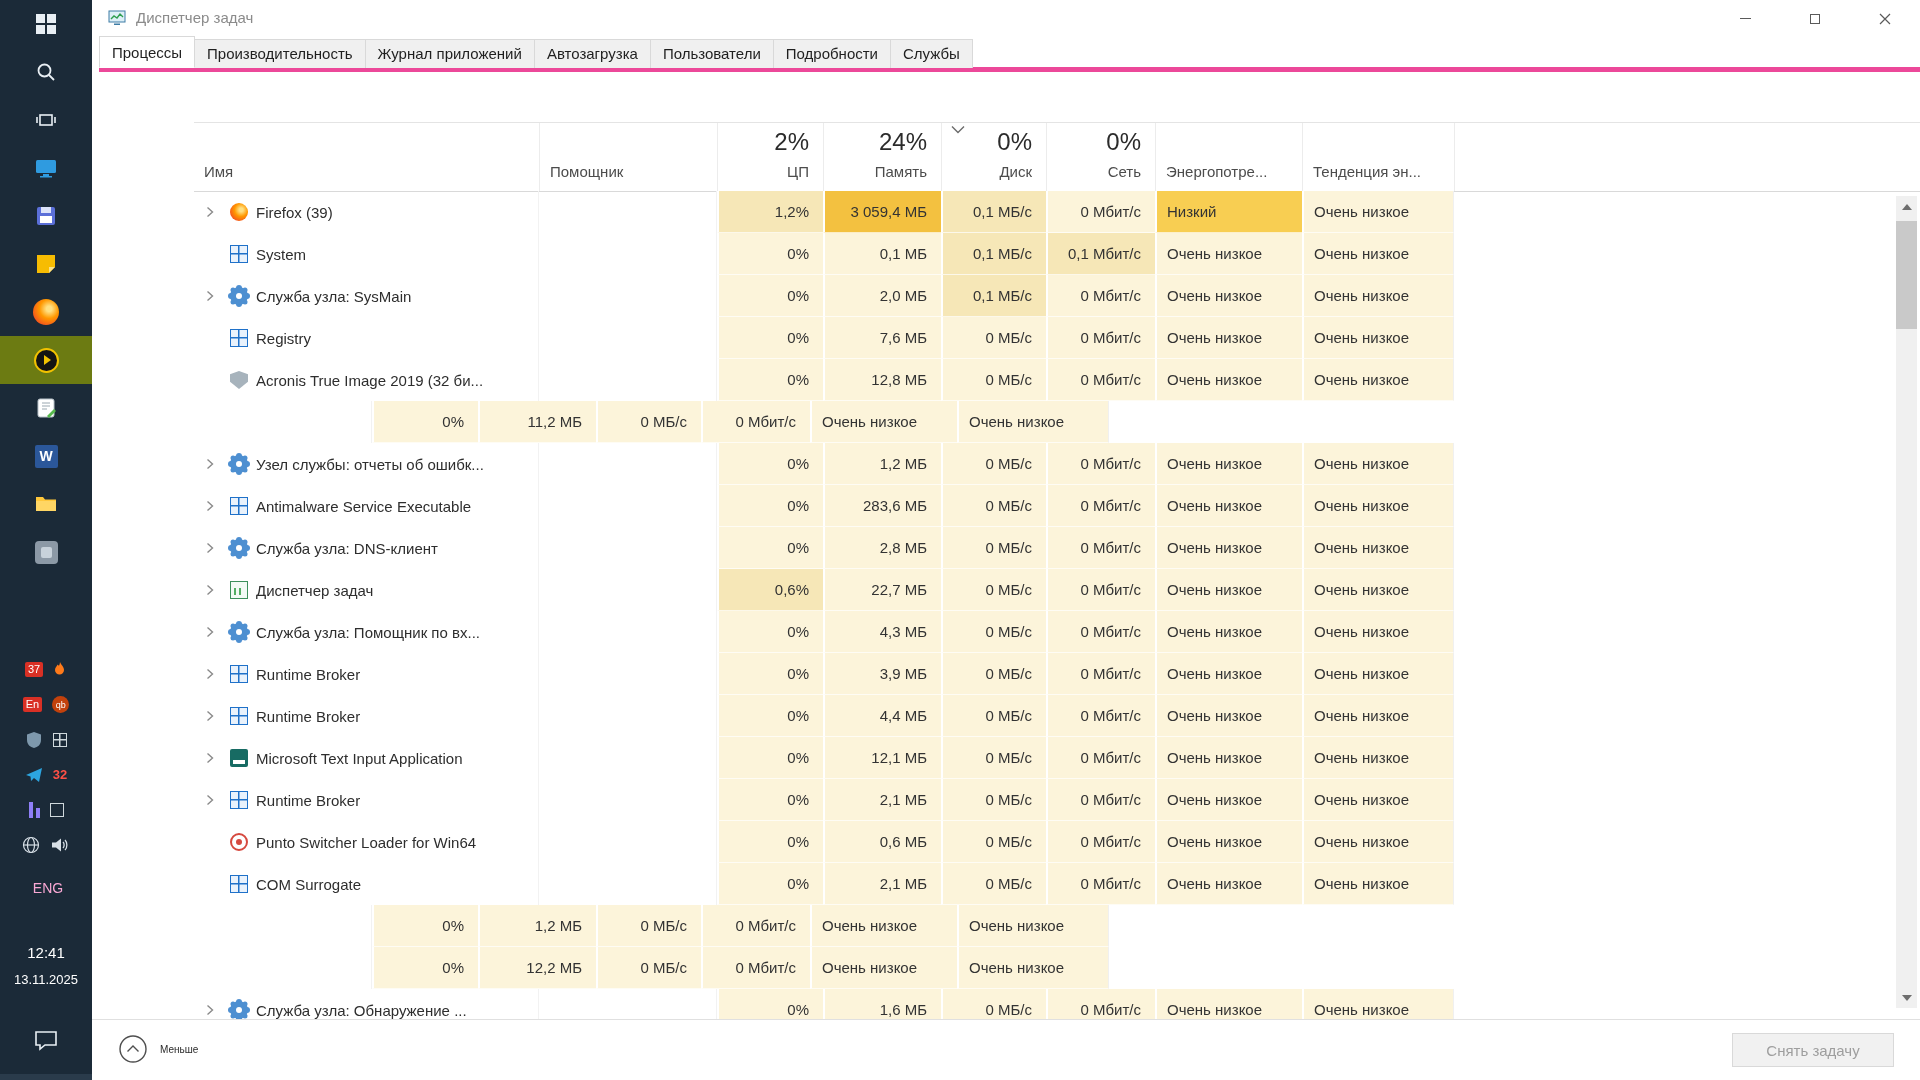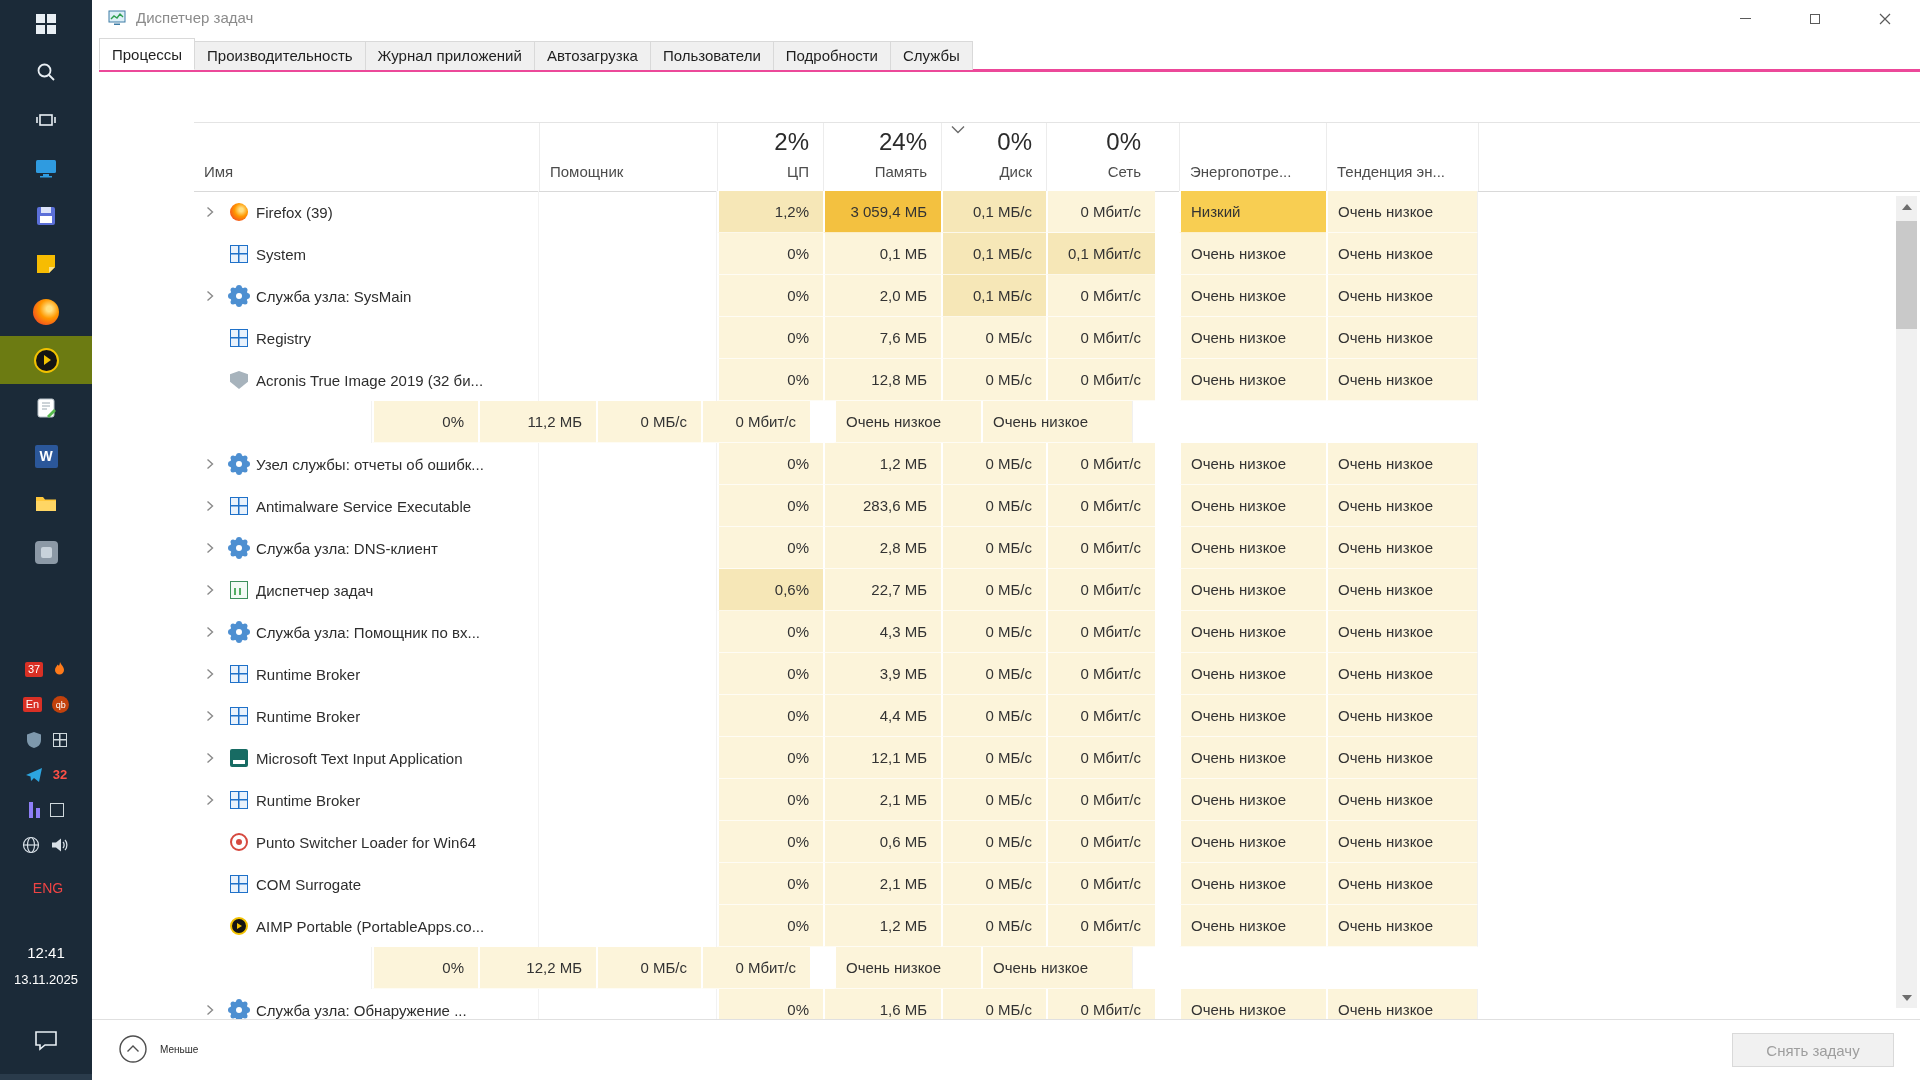--- a/index.html
+++ b/index.html
@@ -26,58 +26,58 @@
   .badge{background:#D93025;color:#fff;font-size:11px;line-height:15px;padding:0 3px;border-radius:2px;min-width:12px;text-align:center;}
   .badge-num{color:#FF5046;font-size:13px;font-weight:bold;}
   .qb-circle{width:17px;height:17px;border-radius:50%;background:#c2410c;color:#fff;font-size:9px;display:flex;align-items:center;justify-content:center;}
   .grid16{width:14px;height:14px;box-sizing:border-box;border:1.5px solid #CFD8DC;background:
     linear-gradient(#CFD8DC,#CFD8DC) 50% 0/1.5px 100% no-repeat,
     linear-gradient(#CFD8DC,#CFD8DC) 0 50%/100% 1.5px no-repeat;}
   .bars{display:flex;gap:3px;align-items:flex-end;height:16px;}
   .bars span{width:4px;background:#8F7FF7;display:block;}
   .bars span:nth-child(1){height:16px;} .bars span:nth-child(2){height:10px;}
   .sq-outline{width:14px;height:14px;border:1.5px solid #CFD8DC;box-sizing:border-box;}
-  .tb-lang{position:absolute;top:880px;width:96px;text-align:center;font-size:14px;color:#ef4444;}
+  .tb-lang{position:absolute;top:880px;width:96px;text-align:center;font-size:14px;color:#f9a8d4;}
   .tb-time{position:absolute;top:944px;width:92px;text-align:center;font-size:15px;color:#fff;}
   .tb-date{position:absolute;top:972px;width:92px;text-align:center;font-size:13px;color:#fff;}
   .tb-notif{position:absolute;top:1016px;width:92px;height:48px;display:flex;align-items:center;justify-content:center;}
   .tb-showdesk{position:absolute;bottom:0;left:0;width:92px;height:6px;background:#2A3B4B;}
 
   
   .window{position:absolute;left:92px;top:0;right:0;bottom:0;background:#fff;}
   .titlebar{height:37px;position:relative;background:#fff;}
   .title-icon{position:absolute;left:16px;top:10px;}
   .title-text{position:absolute;left:44px;top:9px;font-size:15px;color:#8B8B8B;white-space:nowrap;}
   .win-controls{position:absolute;right:0;top:0;display:flex;height:37px;}
   .wc{width:70px;height:37px;display:flex;align-items:center;justify-content:center;background:#fff;}
   .wc-min i{display:block;width:11px;height:1px;background:#5A5A5A;}
   .wc-max i{display:block;width:10px;height:10px;border:1px solid #5A5A5A;box-sizing:border-box;}
 
   .menubar{height:30px;display:flex;align-items:center;padding-left:10px;}
   .menu-item{font-size:15px;color:#1F1F1F;padding:4px 10px;}
 
-  .tabstrip{margin:3px 0 0 7px;height:32px;display:flex;align-items:flex-end;border-bottom:3px solid #ec4899;width:calc(100% - 7px);box-sizing:border-box;}
+  .tabstrip{margin:3px 0 0 7px;height:32px;display:flex;align-items:flex-end;border-bottom:5px solid #ec4899;width:calc(100% - 7px);box-sizing:border-box;}
   .tab{font-size:15px;color:#1F1F1F;padding:5px 12px 6px;border:1px solid #D9D9D9;border-bottom:none;background:#F0F0F0;margin-bottom:-1px;position:relative;}
   .tab + .tab{margin-left:-1px;}
   .tab.active{background:#fff;padding-top:7px;border-bottom:1px solid #fff;z-index:2;}
 
   
   :root{
     --w-name:345px;--w-status:178px;--w-cpu:106px;--w-mem:118px;--w-disk:105px;--w-net:109px;--w-pow:147px;--w-trend:152px;
   }
   .table{position:absolute;left:102px;top:122px;width:1794px;bottom:61px;}
   .thead{position:relative;height:68px;border-top:1px solid #E4E4E4;border-bottom:1px solid #D9D9D9;display:flex;box-sizing:content-box;}
   .thcol{box-sizing:border-box;flex:none;}
   .thcol + .thcol{border-left:1px solid #ECECEC;}
   .th-total{height:38px;font-size:24px;color:#2B2B2B;padding:5px 14px 0 10px;box-sizing:border-box;white-space:nowrap;}
   .th-label{height:25px;font-size:15px;color:#4C4C4C;padding:2px 14px 0 10px;box-sizing:border-box;white-space:nowrap;overflow:hidden;}
   .num .th-total,.num .th-label{text-align:right;}
   .c-name{width:var(--w-name);} .c-status{width:var(--w-status);} .c-cpu{width:var(--w-cpu);}
   .c-mem{width:var(--w-mem);} .c-disk{width:var(--w-disk);} .c-net{width:var(--w-net);}
-  .c-pow{width:var(--w-pow);margin-left:24px;} .c-trend{width:var(--w-trend);}
+  .c-pow{width:var(--w-pow);} .c-trend{width:var(--w-trend);}
   .th-spacer{flex:1;border-left:1px solid #ECECEC;}
   .sort-chevron{position:absolute;left:756px;top:2px;}
 
   .tbody{position:absolute;top:69px;left:0;right:0;bottom:0;overflow:hidden;}
   .prow{display:flex;height:42px;}
   .cell{box-sizing:border-box;flex:none;font-size:15px;color:#333;}
   .cell.c-name{display:flex;align-items:center;padding-left:12px;overflow:hidden;border-right:1px solid #F2F2F2;}
   .xchev{width:16px;flex:none;display:flex;align-items:center;}
   .picon{width:18px;height:18px;flex:none;margin:0 8px 0 8px;position:relative;box-sizing:border-box;}
   .pname{white-space:nowrap;overflow:hidden;text-overflow:clip;color:#2E2E2E;}
@@ -617,29 +617,20 @@
     </div>
     <div class="cell c-status"></div>
     <div class="cell heat c-cpu h0">0%</div>
     <div class="cell heat c-mem h0">2,1 МБ</div>
     <div class="cell heat c-disk h0">0 МБ/с</div>
     <div class="cell heat c-net h0">0 Мбит/с</div>
     <div class="cell heat left c-pow h0">Очень низкое</div>
     <div class="cell heat left c-trend h0">Очень низкое</div>
   </div>
         <div class="prow">
-    <div class="cell c-name">
-      <span class="xchev" style="visibility: hidden;">
-        <svg width="8" height="12" viewBox="0 0 8 12" fill="none" stroke="#8A8A8A" stroke-width="1.4">
-                <path d="M1.5 1.5 L6.5 6 L1.5 10.5"></path>
-              </svg>
-      </span>
-      <span class="picon pic-aimp"></span>
-      <span class="pname">AIMP Portable (PortableApps.co...</span>
-    </div>
     <div class="cell c-status"></div>
     <div class="cell heat c-cpu h0">0%</div>
     <div class="cell heat c-mem h0">1,2 МБ</div>
     <div class="cell heat c-disk h0">0 МБ/с</div>
     <div class="cell heat c-net h0">0 Мбит/с</div>
     <div class="cell heat left c-pow h0">Очень низкое</div>
     <div class="cell heat left c-trend h0">Очень низкое</div>
   </div>
         <div class="prow">
     <div class="cell c-status"></div>

